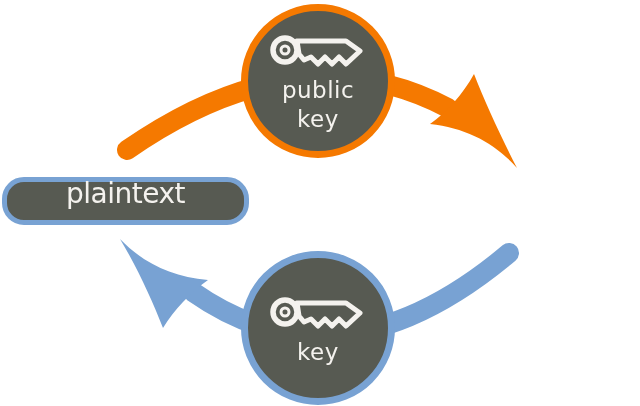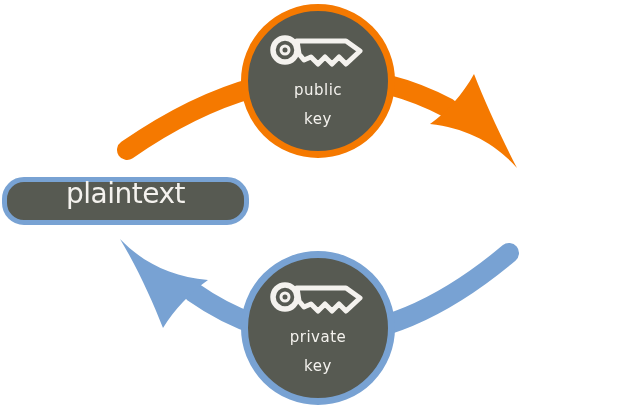--- a/index.html
+++ b/index.html
@@ -57,21 +57,21 @@
     margin-top: 2px;
   }
   .key-icon .stroke {
     fill: none;
     stroke: var(--label-text);
     stroke-linejoin: round;
   }
 
   .circle-label {
     text-align: center;
-    font-size: 15px;
+    font-size: 23px;
     line-height: 29px;
     letter-spacing: 0.5px;
   }
   .circle-label span { display: block; }
 
   .box {
     position: absolute;
     width: 247px;
     height: 48px;
     box-sizing: border-box;
@@ -114,21 +114,20 @@
     </div>
   </div>
 
   <div class="circle private">
     <svg class="key-icon" viewBox="0 0 96 40" aria-hidden="true">
       <circle class="stroke" cx="15" cy="20" r="12" stroke-width="5.5"></circle>
       <circle class="stroke" cx="15" cy="20" r="4" stroke-width="3"></circle>
       <path class="stroke" stroke-width="5" d="M27 11 L76 11 L90 21 L76 34 L69 27 L62 34 L55 27 L48 34 L41 27 L34 30 L29 24 Z"></path>
     </svg>
     <div class="circle-label">
-      <span>private</span>
       <span>key</span>
     </div>
   </div>
 
   <div class="box plain">
     <span>plaintext</span>
   </div>
 
 
 </div>

